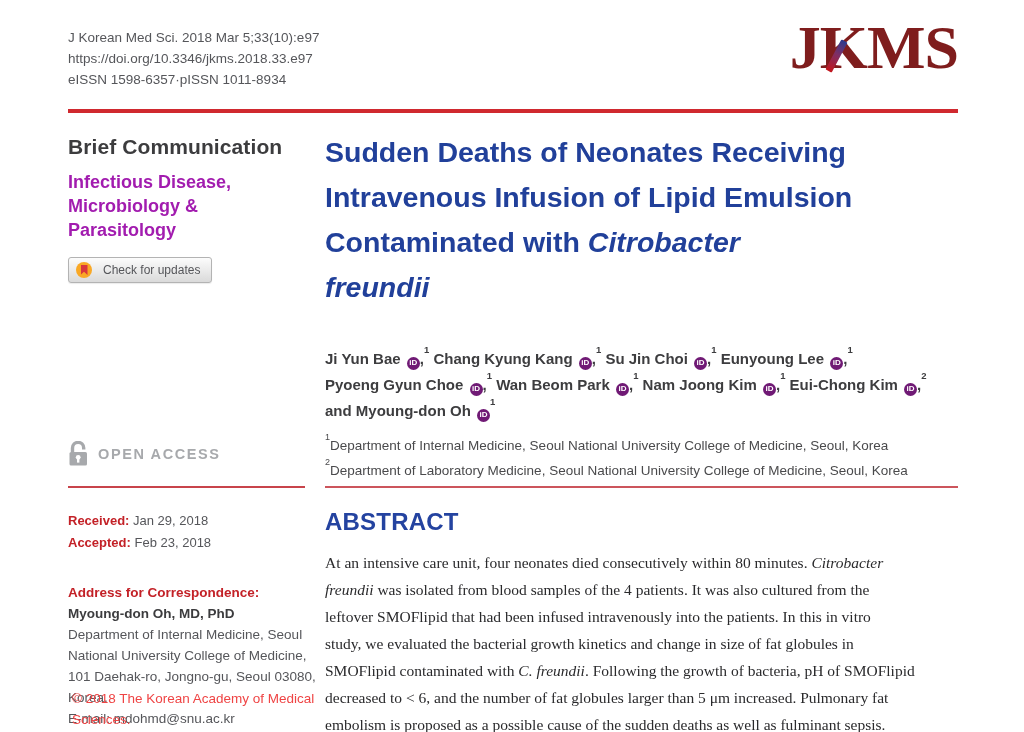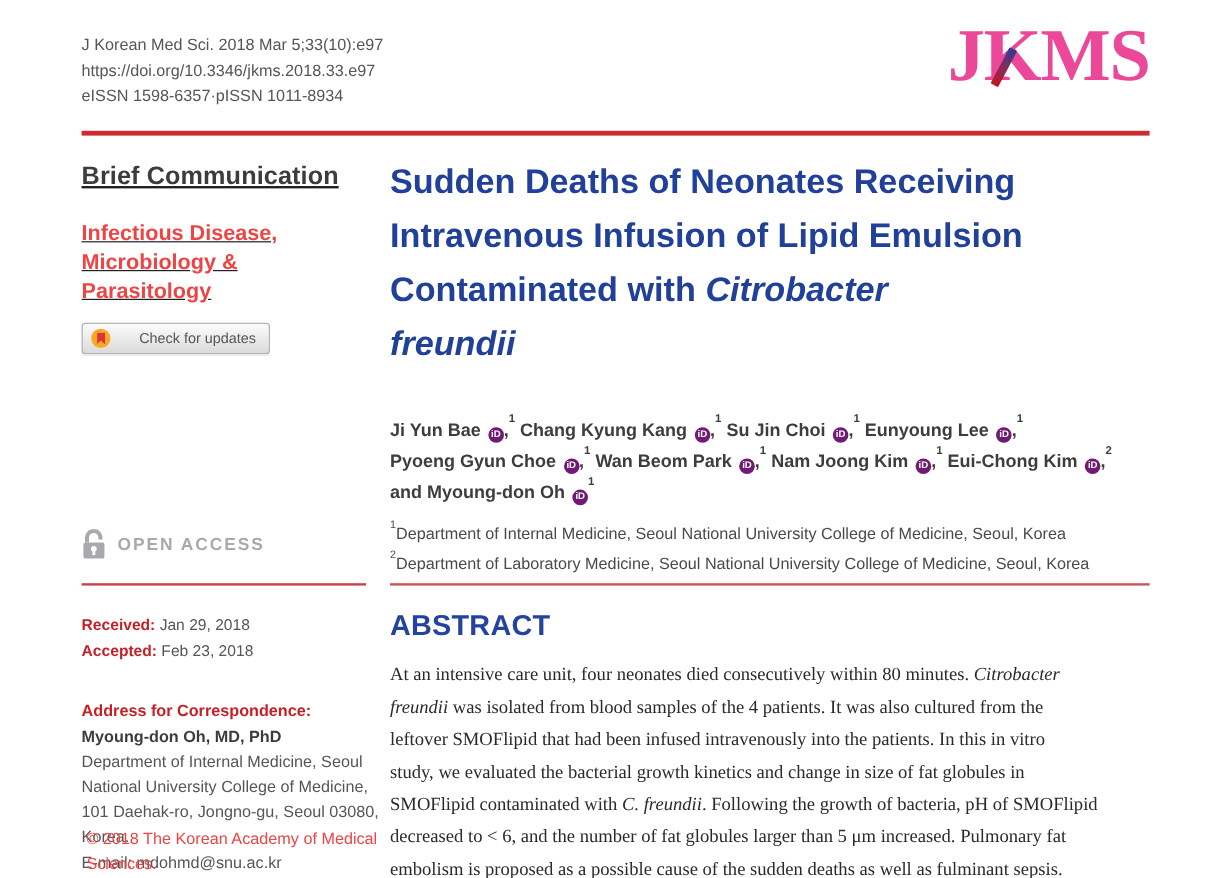--- a/index.html
+++ b/index.html
@@ -3,32 +3,32 @@
 <meta charset="utf-8">
 <style>
   html,body{margin:0;padding:0;background:#ffffff;}
   body{width:1024px;height:732px;overflow:hidden;font-family:"Liberation Sans",sans-serif;color:#231f20;}
   .page{position:relative;width:1024px;height:657px;background:#fff;}
 
   
   .citation{position:absolute;left:68px;top:27px;font-size:13.5px;line-height:21px;color:#55565a;}
   .citation .doi{color:#55565a;text-decoration:none;}
   .logo{position:absolute;right:66px;top:16px;font-family:"Liberation Serif",serif;font-weight:bold;
-        font-size:62px;line-height:62px;color:#ec4899;letter-spacing:-1px;}
+        font-size:62px;line-height:62px;color:#7f1d1d;letter-spacing:-1px;}
   .logo-k{position:relative;display:inline-block;}
   .logo-k::after{content:"";position:absolute;left:21px;top:25px;width:7px;height:34px;
         background:linear-gradient(to bottom,#2b3a8f 0%,#7e2f66 45%,#c4161c 100%);
         transform:rotate(28deg);transform-origin:top center;border-radius:1px;}
   .rule-thick{position:absolute;left:68px;top:109px;width:890px;height:4px;background:#d0292f;}
 
   
-  .sidebar{position:absolute;left:68px;top:135px;width:237px;text-decoration:underline;}
+  .sidebar{position:absolute;left:68px;top:135px;width:237px;}
   .article-type{font-size:21px;font-weight:600;color:#3c3c3e;letter-spacing:0.1px;}
-  .category{margin-top:23px;font-size:18px;line-height:24px;font-weight:bold;color:#ef4444;}
-  .check-btn{margin-top:15px;display:inline-flex;align-items:center;gap:24px;
+  .category{margin-top:11px;font-size:18px;line-height:24px;font-weight:bold;color:#a21caf;}
+  .check-btn{margin-top:15px;display:inline-flex;align-items:center;gap:11px;
         background:linear-gradient(#fcfcfc,#dadada);border:1px solid #b3b3b3;border-radius:3px;
         padding:4px 11px 4px 7px;font-size:12px;color:#55565a;cursor:pointer;box-shadow:0 1px 1px rgba(0,0,0,0.08);}
   .crossmark{position:relative;width:16px;height:16px;border-radius:50%;background:#f9a825;flex:0 0 16px;}
   .crossmark::after{content:"";position:absolute;left:4.5px;top:3px;width:7px;height:10px;background:#d9363c;
         clip-path:polygon(0 0,100% 0,100% 100%,50% 68%,0 100%);}
   .open-access{position:absolute;left:0;top:306px;display:flex;align-items:center;gap:8px;
         font-size:14.5px;font-weight:bold;letter-spacing:1.6px;color:#a7a9ac;}
   .side-rule{position:absolute;left:0;top:351px;width:237px;height:2px;background:#c8444b;}
   .dates{position:absolute;left:0;top:375px;font-size:13px;line-height:22px;color:#55565a;}
   .red-label{color:#c32127;font-weight:bold;}

